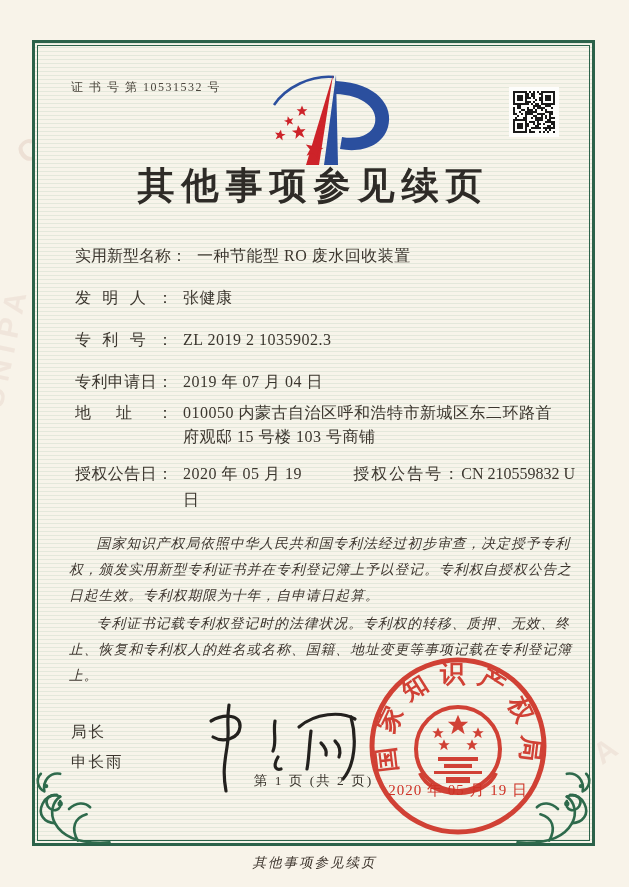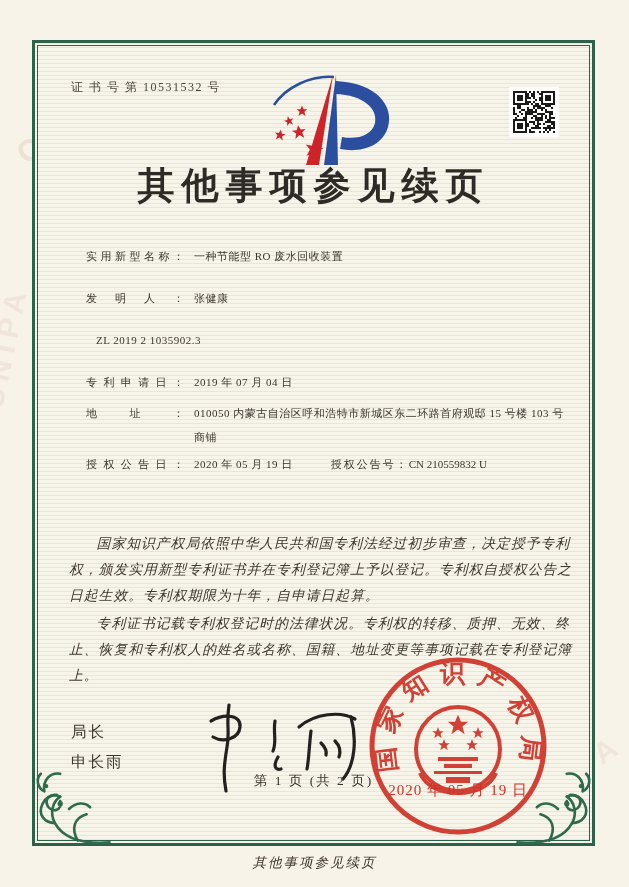--- a/index.html
+++ b/index.html
@@ -29,28 +29,28 @@
   }
   
   .cert-no{position:absolute;left:36px;top:36px;font-size:12px;letter-spacing:1.5px;color:#4a453c;}
   .logo{position:absolute;left:221px;top:26px;width:150px;height:100px;}
   .qr{position:absolute;left:474px;top:44px;width:50px;height:50px;background:#fdfdfb;}
   .title{
     position:absolute;left:0;top:118px;width:100%;text-align:center;
     font-size:37px;font-weight:bold;letter-spacing:7px;color:#2e2b27;margin:0;
   }
   
-  .fields{position:absolute;left:51px;top:200px;width:500px;font-size:11px;color:#3b362e;}
+  .fields{position:absolute;left:40px;top:200px;width:500px;font-size:16px;color:#3b362e;}
   .frow{display:flex;line-height:26px;margin-bottom:16px;align-items:flex-start;}
   .flabel{
     flex:0 0 98px;text-align:justify;text-align-last:justify;
     letter-spacing:0;white-space:nowrap;
   }
   .fvalue{margin-left:10px;letter-spacing:0.5px;}
-  .frow.addr{line-height:24px;margin-bottom:2px;margin-top:-10px;}
+  .frow.addr{line-height:24px;margin-bottom:12px;margin-top:-10px;}
   .frow.addr .fvalue{max-width:378px;}
   .frow.grant{margin-bottom:11px;margin-top:0;}
   .grant-right{margin-left:38px;white-space:nowrap;}
   .grant-right .glabel{letter-spacing:2px;}
   
   .paras{
     position:absolute;left:34px;top:488px;width:510px;
     font-style:italic;font-size:13.8px;line-height:26px;
     color:#3e362f;letter-spacing:1px;
   }
@@ -271,20 +271,21 @@
     <div class="fields">
       <div class="frow">
         <span class="flabel">实用新型名称：</span>
         <span class="fvalue">一种节能型 RO 废水回收装置</span>
       </div>
       <div class="frow">
         <span class="flabel">发明人：</span>
         <span class="fvalue">张健康</span>
       </div>
       <div class="frow">
+        <span class="flabel">专利号：</span>
         <span class="fvalue">ZL 2019 2 1035902.3</span>
       </div>
       <div class="frow">
         <span class="flabel">专利申请日：</span>
         <span class="fvalue">2019 年 07 月 04 日</span>
       </div>
       <div class="frow addr">
         <span class="flabel">地址：</span>
         <span class="fvalue">010050 内蒙古自治区呼和浩特市新城区东二环路首府观邸 15 号楼 103 号商铺</span>
       </div>

